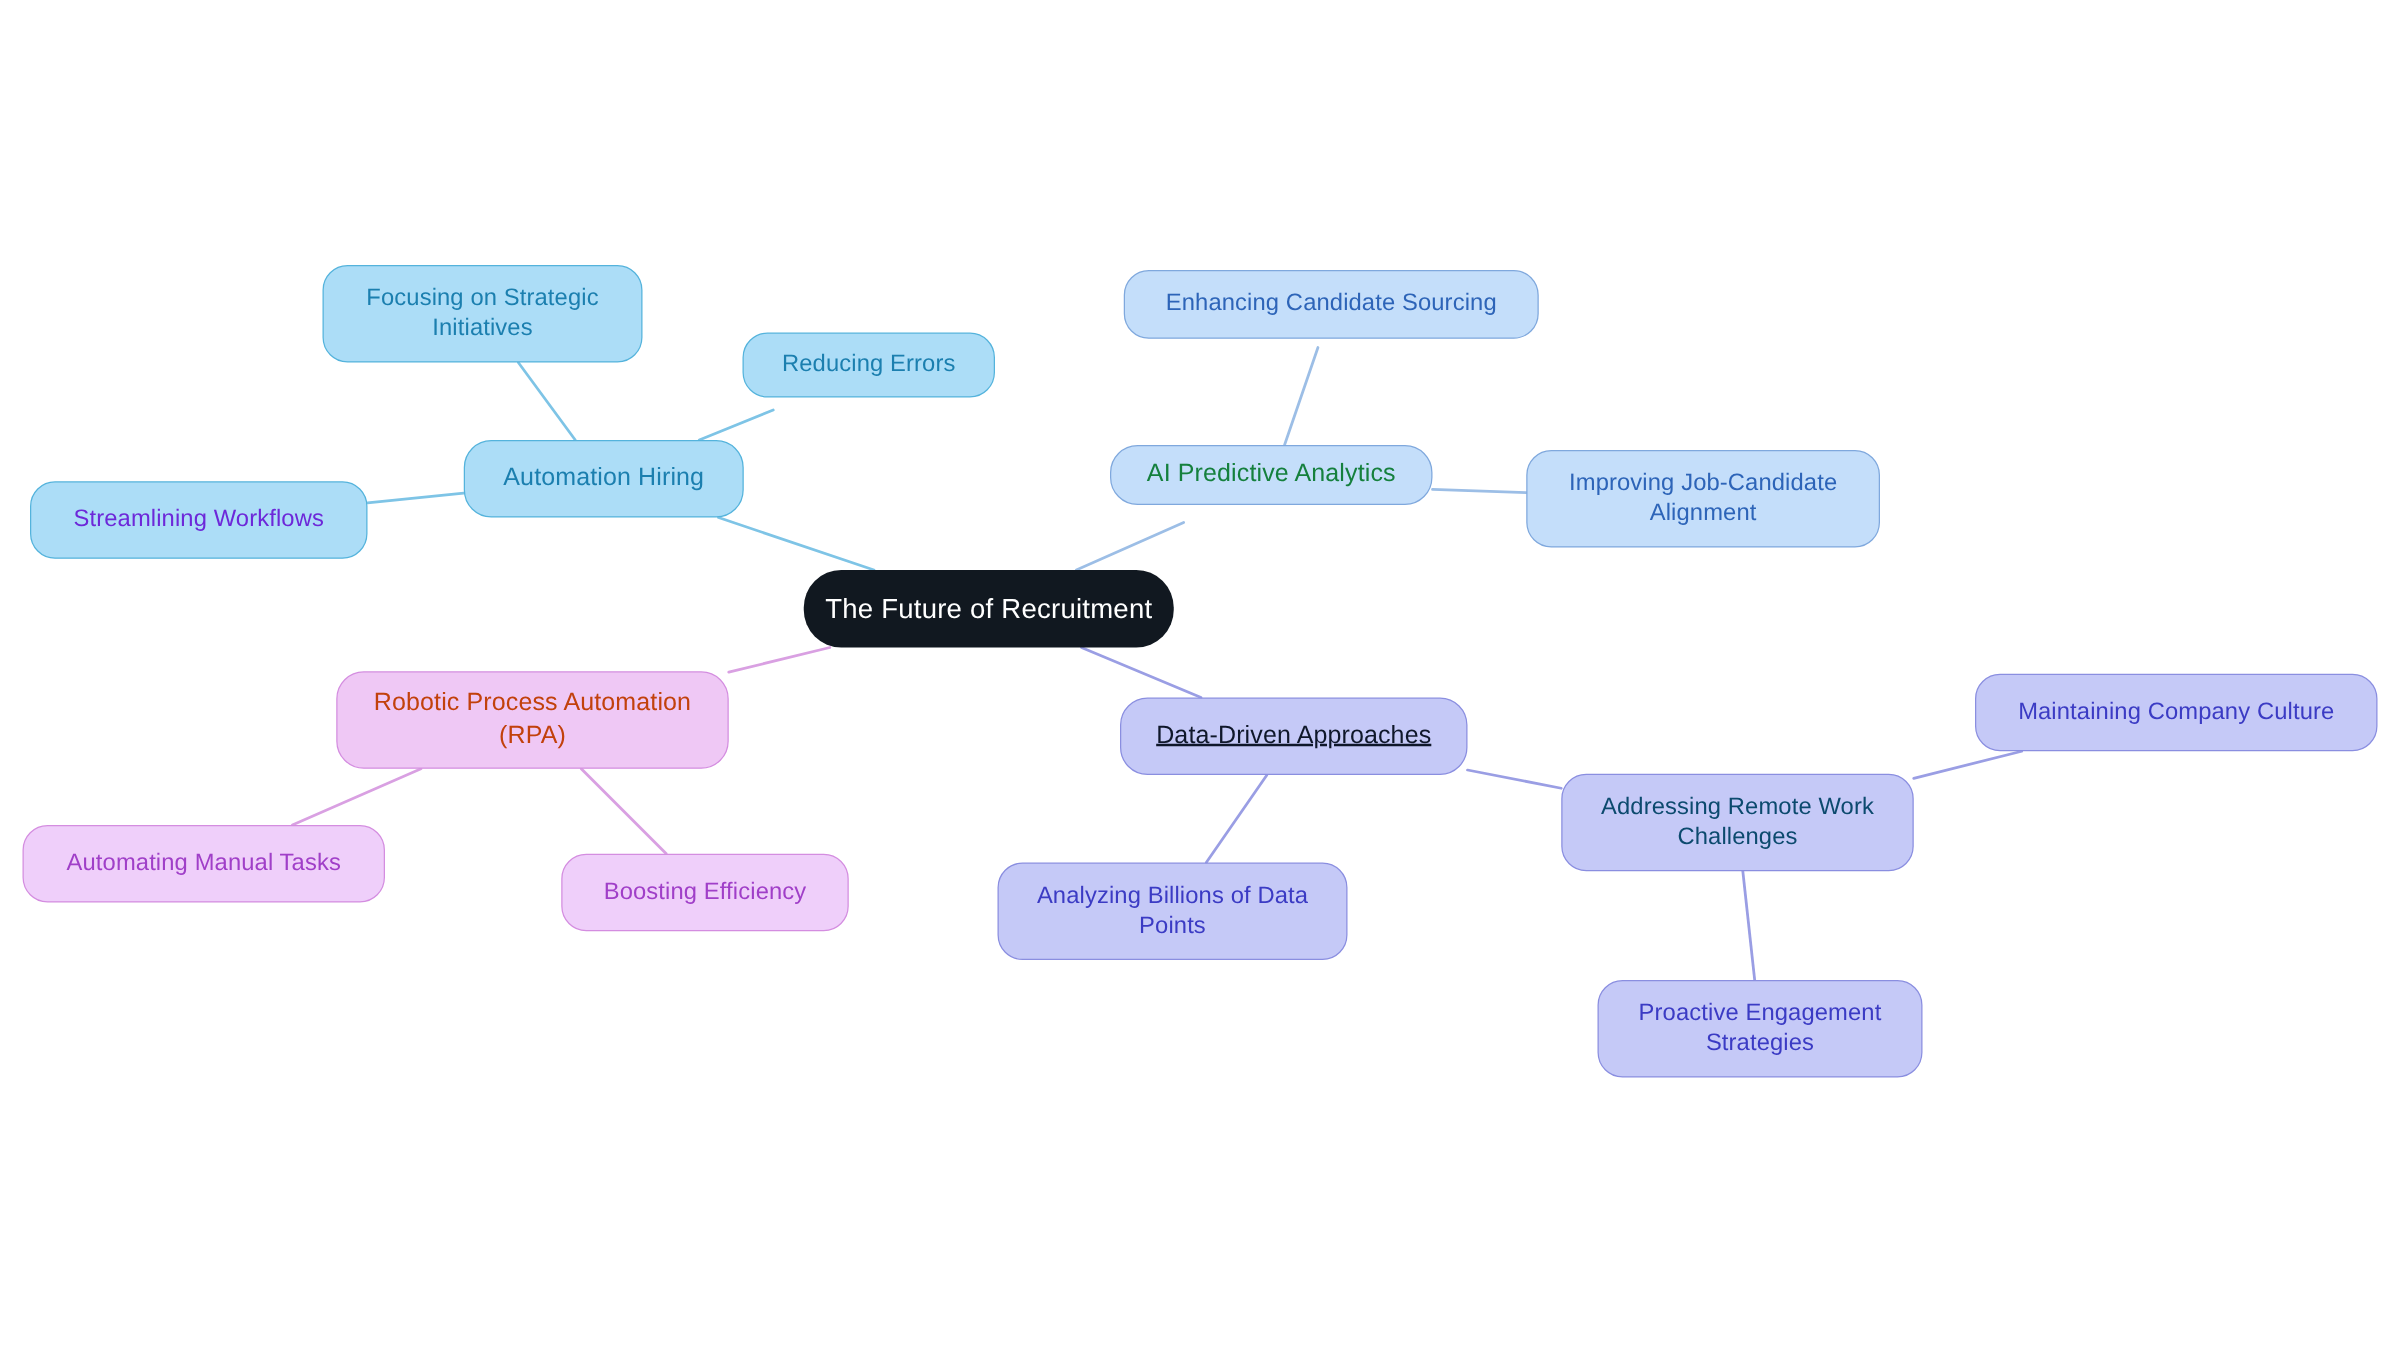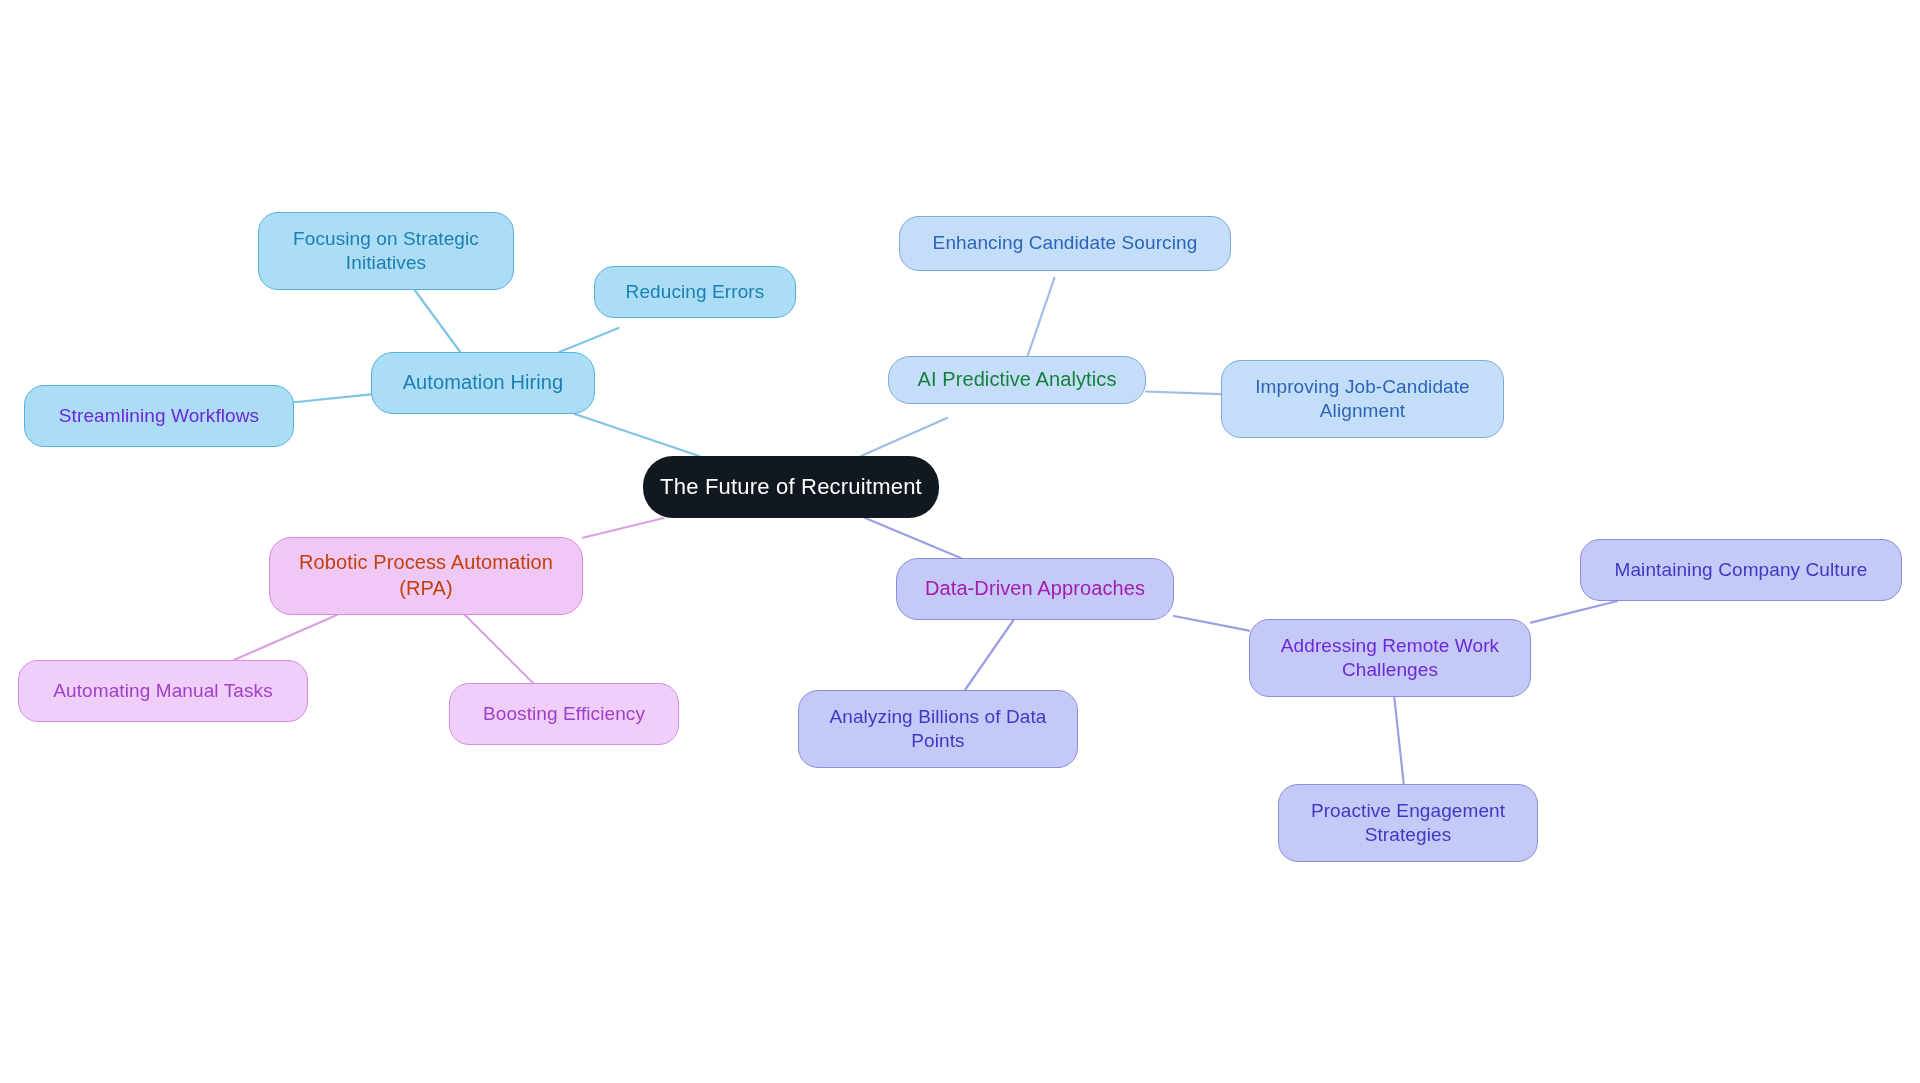--- a/index.html
+++ b/index.html
@@ -83,22 +83,22 @@
       <div class="node lvl2" style="left: 594px; top: 266px; width: 202px; height: 52px; background: rgb(172, 221, 247); color: rgb(27, 127, 175); border-color: rgb(84, 179, 220);"><span>Reducing Errors</span></div>
       <div class="node lvl2" style="left: 24px; top: 385px; width: 270px; height: 62px; background: rgb(172, 221, 247); color: #6d28d9; border-color: rgb(84, 179, 220);"><span>Streamlining Workflows</span></div>
       <div class="node lvl1" style="left: 888px; top: 356px; width: 258px; height: 48px; background: rgb(196, 222, 250); color: #15803d; border-color: rgb(127, 168, 221);"><span>AI Predictive Analytics</span></div>
       <div class="node lvl2" style="left: 899px; top: 216px; width: 332px; height: 55px; background: rgb(196, 222, 250); color: rgb(45, 100, 184); border-color: rgb(127, 168, 221);"><span>Enhancing Candidate Sourcing</span></div>
       <div class="node lvl2" style="left: 1221px; top: 360px; width: 283px; height: 78px; background: rgb(196, 222, 250); color: rgb(45, 100, 184); border-color: rgb(127, 168, 221);"><span>Improving Job-Candidate
 Alignment</span></div>
       <div class="node lvl1" style="left: 269px; top: 537px; width: 314px; height: 78px; background: rgb(239, 200, 245); color: #c2410c; border-color: rgb(212, 141, 224);"><span>Robotic Process Automation
 (RPA)</span></div>
       <div class="node lvl2" style="left: 18px; top: 660px; width: 290px; height: 62px; background: rgb(239, 207, 250); color: rgb(160, 63, 200); border-color: rgb(212, 141, 224);"><span>Automating Manual Tasks</span></div>
       <div class="node lvl2" style="left: 449px; top: 683px; width: 230px; height: 62px; background: rgb(239, 207, 250); color: rgb(160, 63, 200); border-color: rgb(212, 141, 224);"><span>Boosting Efficiency</span></div>
-      <div class="node lvl1" style="left: 896px; top: 558px; width: 278px; height: 62px; background: rgb(197, 201, 247); color: #a21caf; border-color: rgb(138, 142, 224);"><span>Data-Driven Approaches</span></div>
+      <div class="node lvl1" style="left: 896px; top: 558px; width: 278px; height: 62px; background: rgb(197, 201, 247); color: #0f172a; border-color: rgb(138, 142, 224); text-decoration: underline;"><span>Data-Driven Approaches</span></div>
       <div class="node lvl2" style="left: 798px; top: 690px; width: 280px; height: 78px; background: rgb(197, 201, 247); color: rgb(59, 59, 196); border-color: rgb(138, 142, 224);"><span>Analyzing Billions of Data
 Points</span></div>
-      <div class="node lvl2" style="left: 1249px; top: 619px; width: 282px; height: 78px; background: rgb(197, 201, 247); color: #6d28d9; border-color: rgb(138, 142, 224);"><span>Addressing Remote Work
+      <div class="node lvl2" style="left: 1249px; top: 619px; width: 282px; height: 78px; background: rgb(197, 201, 247); color: #0c4a6e; border-color: rgb(138, 142, 224);"><span>Addressing Remote Work
 Challenges</span></div>
       <div class="node lvl2" style="left: 1580px; top: 539px; width: 322px; height: 62px; background: rgb(197, 201, 247); color: rgb(59, 59, 196); border-color: rgb(138, 142, 224);"><span>Maintaining Company Culture</span></div>
       <div class="node lvl2" style="left: 1278px; top: 784px; width: 260px; height: 78px; background: rgb(197, 201, 247); color: rgb(59, 59, 196); border-color: rgb(138, 142, 224);"><span>Proactive Engagement
 Strategies</span></div>
     </div>
 </div>
 
 </body></html>

